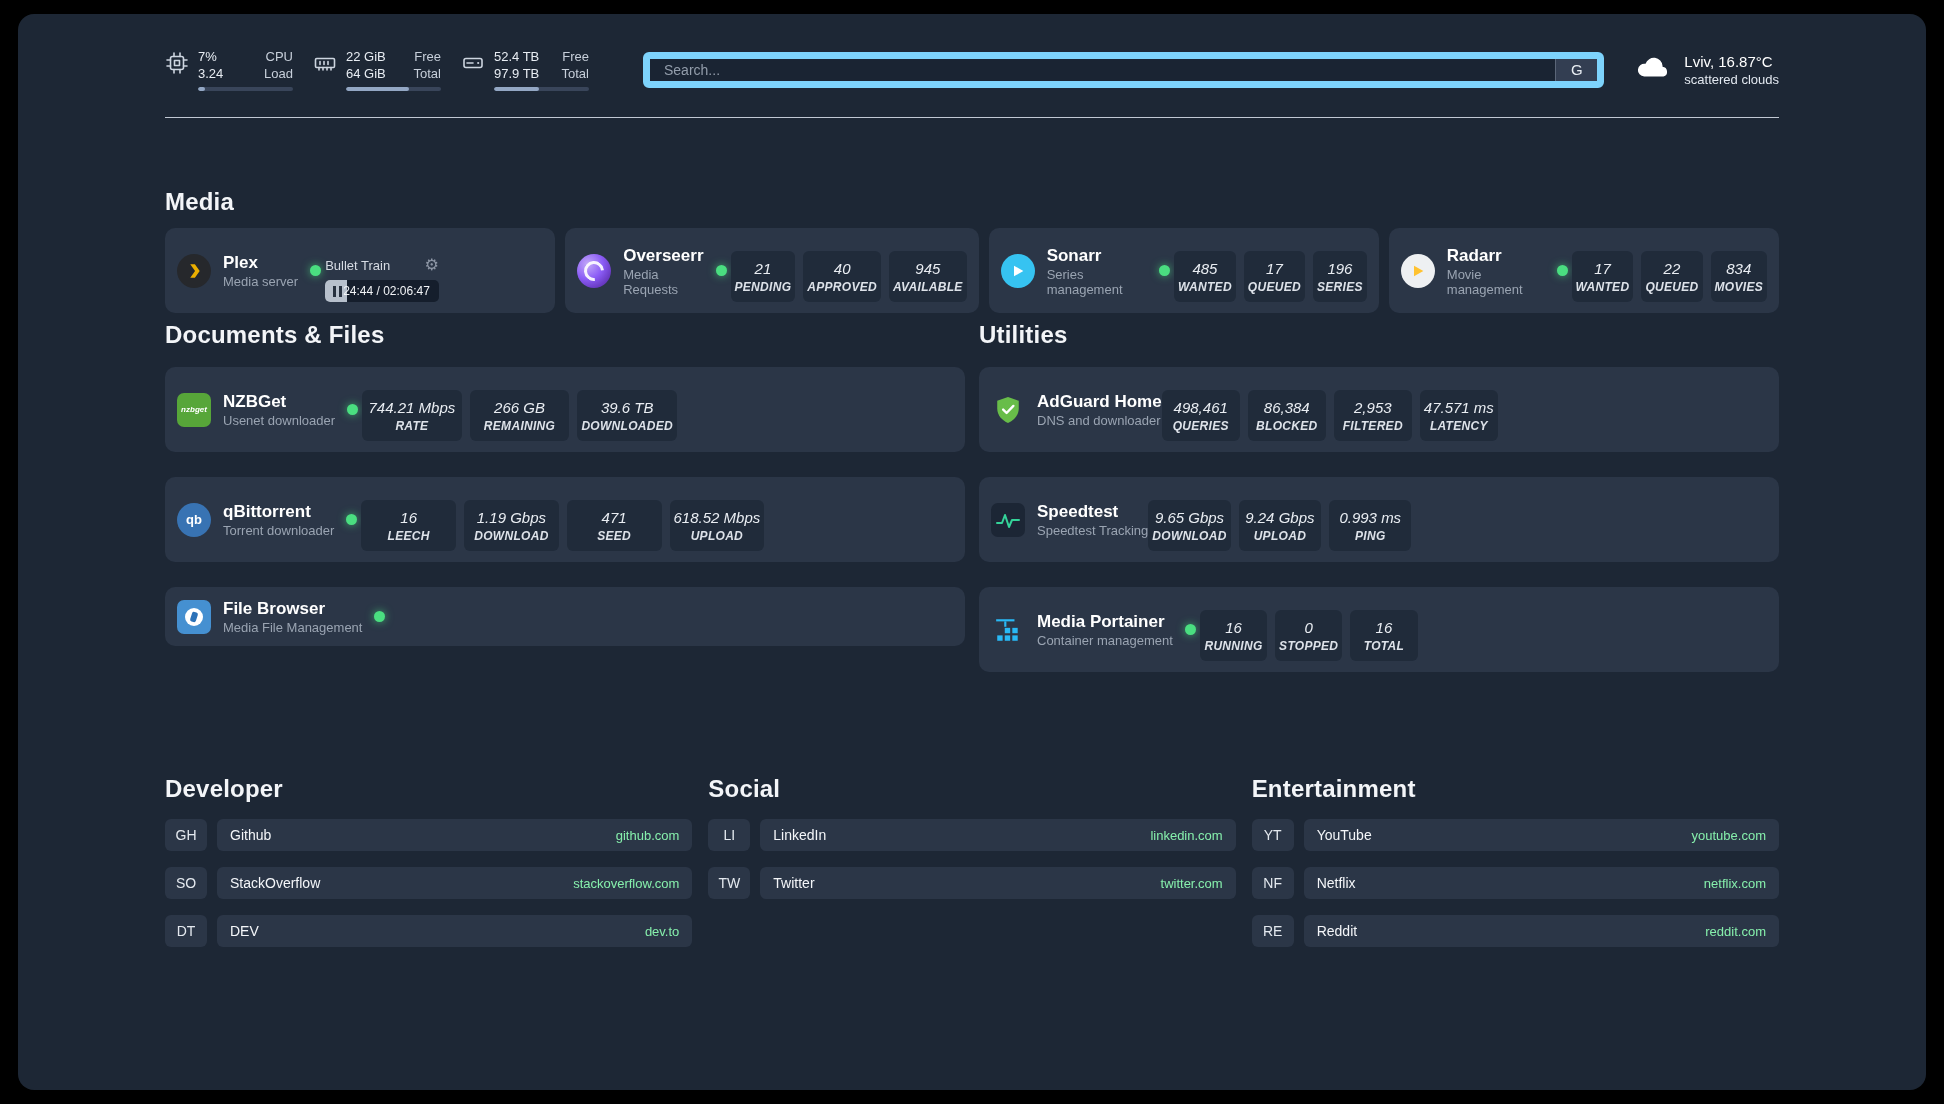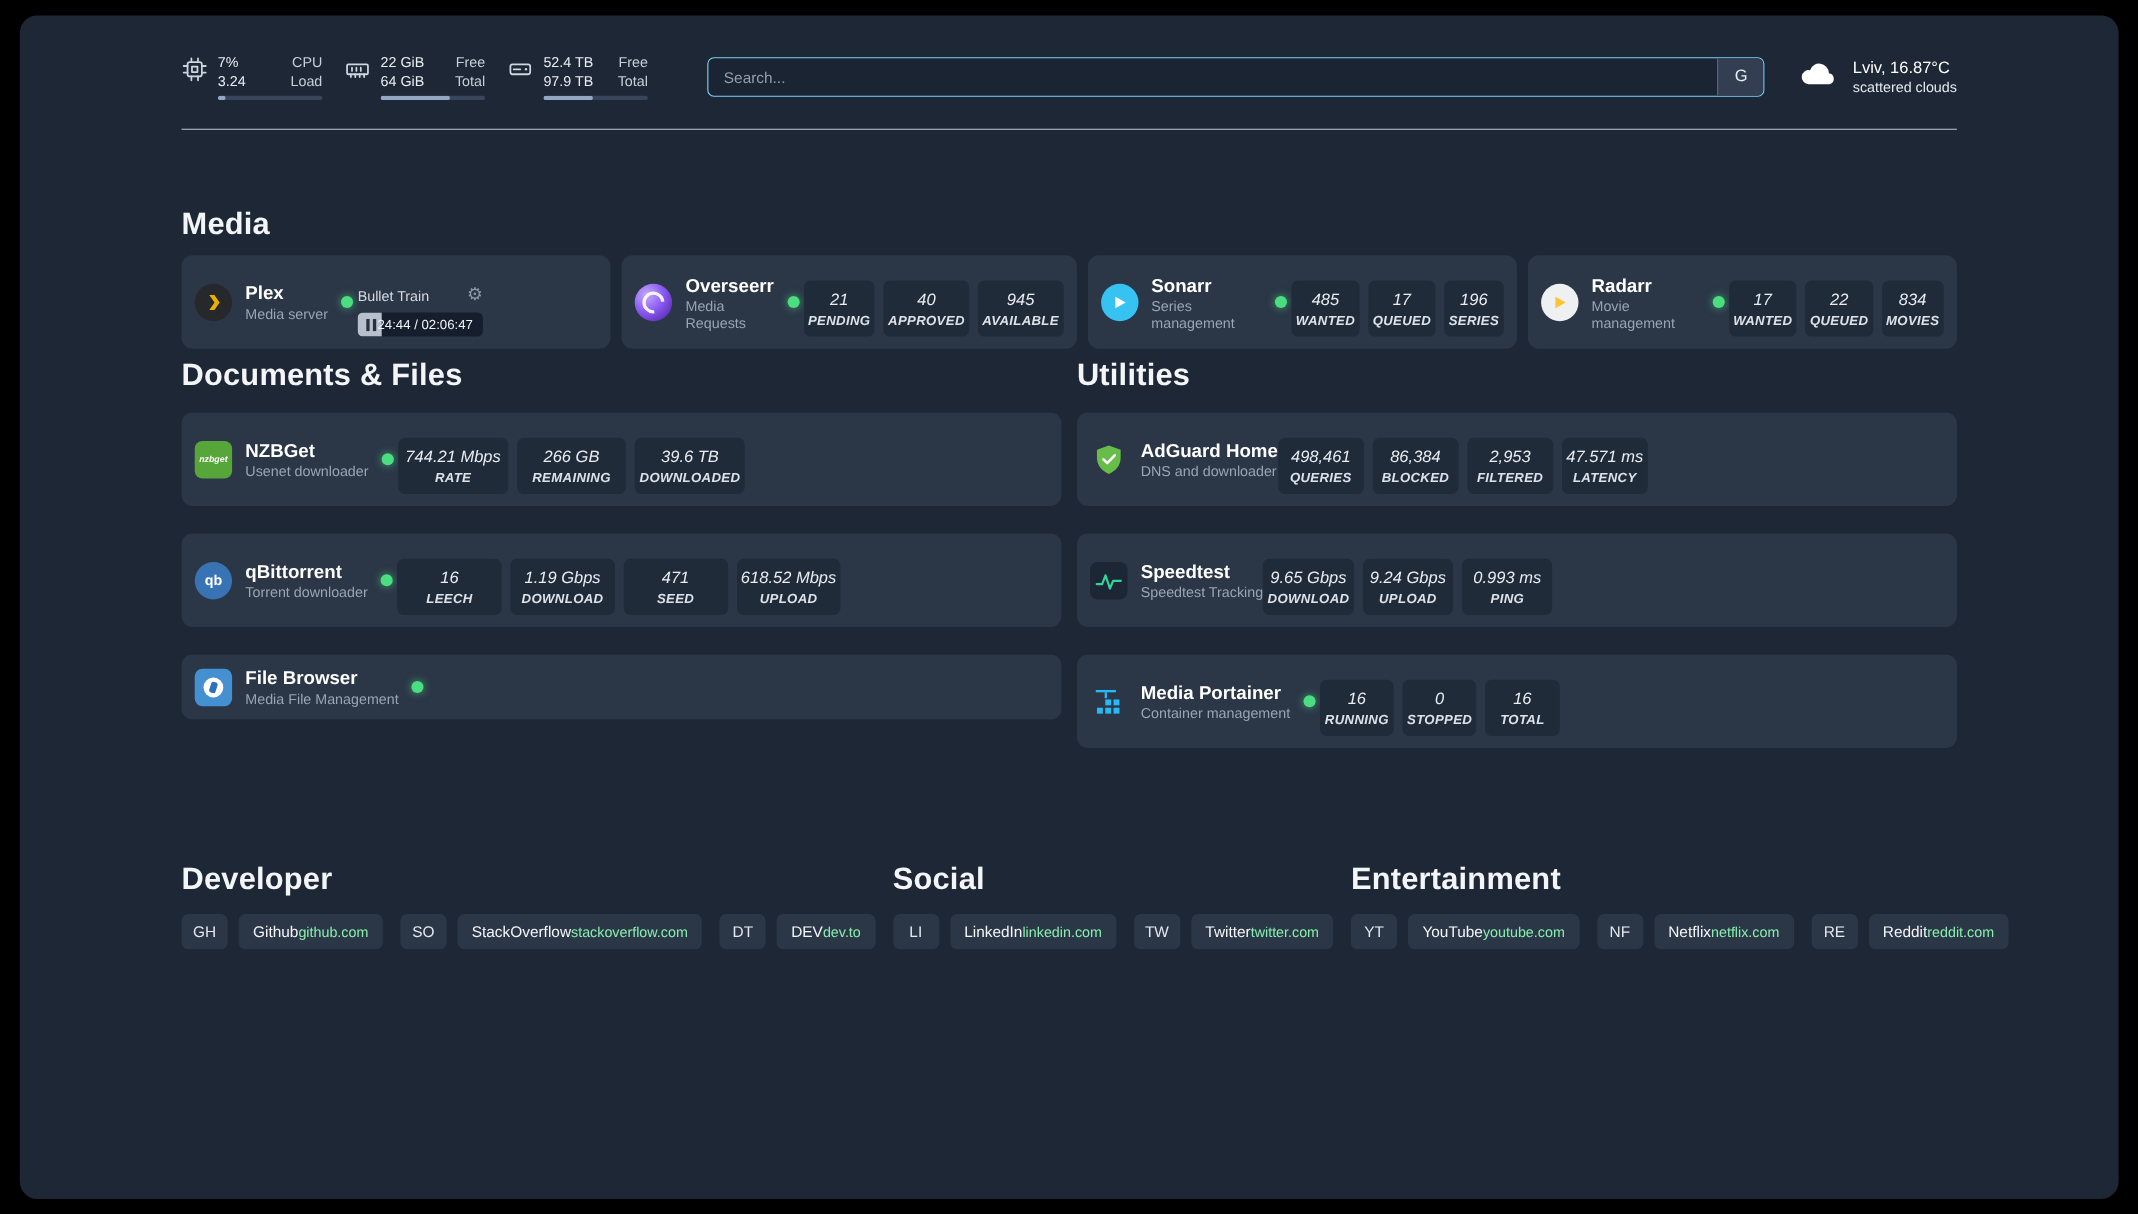--- a/index.html
+++ b/index.html
@@ -11,34 +11,34 @@
   .topbar { display:flex; align-items:center; }
   .res { display:flex; gap:9px; width:128px; margin-right:20px; }
   .res svg { width:24px; height:24px; margin-top:3px; flex:none; }
   .res-body { flex:1; }
   .res-rows { display:flex; justify-content:space-between; font-size:13px; line-height:17px; }
   .res-vals { color:#e8edf3; }
   .res-labels { color:#c7cfda; text-align:right; }
   .res-bar { height:4px; background:#39455a; border-radius:2px; margin-top:5px; overflow:hidden; }
   .res-fill { height:100%; background:#93a7c4; border-radius:2px; }
 
-  .search { flex:1; display:flex; height:36px; margin:0 30px 0 34px; border:1px solid #7dd3fc; border-radius:6px; background:#1a2433; overflow:hidden; }
+  .search { flex:1; display:flex; height:36px; margin:0 30px 0 34px; border:7px solid #7dd3fc; border-radius:6px; background:#1a2433; overflow:hidden; }
   .search input { flex:1; background:transparent; border:0; outline:none; color:#cdd5e0; font-size:14px; padding:0 14px; font-family:inherit; }
   .search input::placeholder { color:#939dab; }
   .search-btn { width:42px; border:0; border-left:1px solid #5b6678; background:#333e52; color:#e8edf3; font-size:15px; cursor:pointer; display:flex; align-items:center; justify-content:center; font-family:inherit; }
 
   .weather { display:flex; align-items:flex-start; gap:12px; }
   .weather svg { width:38px; height:28px; }
   .weather-loc { font-size:15px; color:#fff; line-height:20px; }
   .weather-cond { font-size:13px; color:#e2e8f0; }
 
   .divider { margin-top:26px; border:0; border-top:1px solid rgba(222,229,238,.85); }
 
   
-  h2 { font-size:28px; font-weight:600; color:#f3f5f8; letter-spacing:.2px; }
+  h2 { font-size:24px; font-weight:600; color:#f3f5f8; letter-spacing:.2px; }
   .section-media { margin-top:70px; }
   .section-media h2 { margin-bottom:12px; }
   .media-grid { display:grid; grid-template-columns:repeat(4,1fr); gap:10px; align-items:stretch; }
 
   .grid-2 { margin-top:8px; display:grid; grid-template-columns:1fr 1fr; gap:0 14px; align-items:start; }
   .grid-2 h2 { margin-bottom:18px; }
   .col .card { margin-bottom:25px; }
 
   
   .card { background:#2b3647; border-radius:10px; padding:11px 12px; display:flex; flex-direction:row; }
@@ -76,21 +76,21 @@
   .gear { font-size:16px; color:#8d96a5; cursor:pointer; line-height:1; }
   .player-bar { position:relative; height:22px; background:#151e2c; border-radius:5px; margin-top:7px; overflow:hidden; display:flex; align-items:center; }
   .player-fill { position:absolute; left:0; top:0; bottom:0; background:#b7c0cc; }
   .pause { position:relative; margin-left:8px; width:10px; height:11px; display:flex; gap:3px; cursor:pointer; }
   .pause i { display:block; width:3px; height:11px; background:#27313f; }
   .player-time { position:relative; margin-left:auto; margin-right:9px; font-size:12px; color:#f2f4f7; }
 
   
   .grid-3 { margin-top:78px; display:grid; grid-template-columns:1fr 1fr 1fr; gap:0 16px; align-items:start; padding-bottom:30px; }
   .grid-3 h2 { margin-bottom:16px; }
-  .links { display:flex; flex-direction:row; gap:16px; }
+  .links { display:flex; flex-direction:column; gap:16px; }
   .link-row { display:flex; gap:10px; height:32px; cursor:pointer; }
   .link-abbr { width:42px; background:#2b3647; border-radius:6px; display:flex; align-items:center; justify-content:center; font-size:14px; color:#e4e9ef; flex:none; }
   .link-main { flex:1; background:#2b3647; border-radius:6px; display:flex; align-items:center; justify-content:space-between; padding:0 13px; }
   .link-name { font-size:14px; color:#f4f6f9; }
   .link-domain { font-size:13px; color:#86efac; }
 
   svg.line { fill:none; stroke:#cdd5e0; stroke-width:1.6; stroke-linecap:round; stroke-linejoin:round; }
 </style>
 </head>
 <body>

